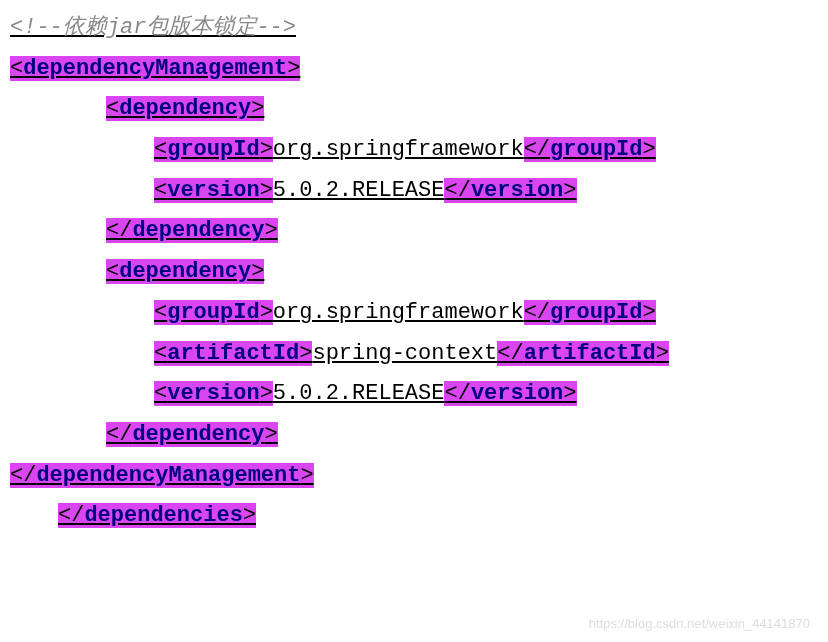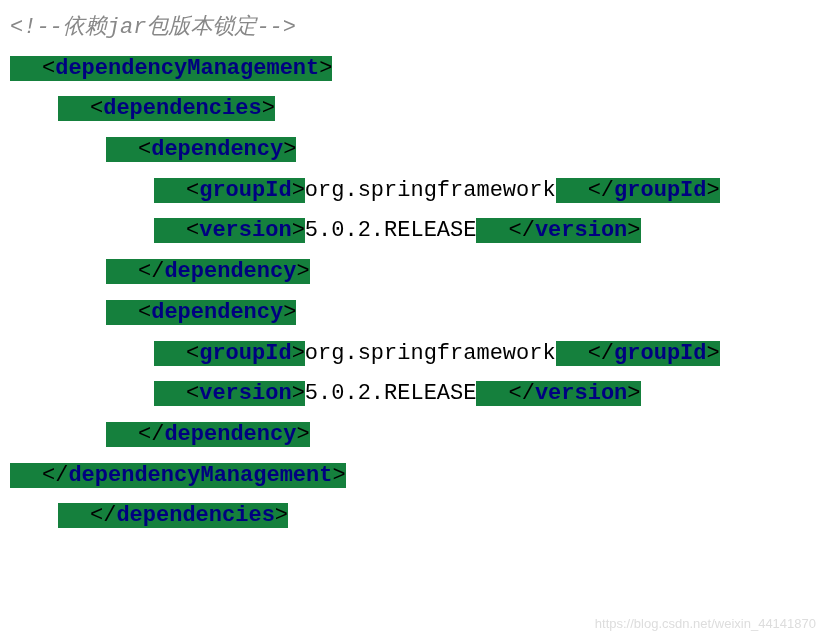--- a/index.html
+++ b/index.html
@@ -12,77 +12,77 @@
       font-family: "Consolas", "Courier New", monospace;
       font-size: 22px;
       line-height: 1.85;
       padding: 8px 10px;
       width: 828px;
       height: 642px;
       position: relative;
     }
     .code-line {
       white-space: pre;
+      text-decoration: underline;
     }
     .comment {
       color: #888888;
       font-style: italic;
     }
     .bracket {
       color: #000000;
     }
     .tag-name {
       color: #000080;
       font-weight: bold;
     }
     .tag-wrap {
-      background-color: #15803d;
-      padding-left: 32px;
+      background-color: #d946ef;
     }
     .text-content {
       color: #000000;
       text-align: right;
     }
     .indent1 { padding-left: 48px; }
     .indent2 { padding-left: 96px; }
     .indent3 { padding-left: 144px; }
     .watermark {
       position: absolute;
       bottom: 6px;
-      right: 12px;
+      right: 18px;
       color: #dddddd;
       font-size: 13px;
       font-family: Arial, sans-serif;
       font-style: normal;
     }
   </style>
 </head>
 <body>
 
 <div>
 
   <div class="code-line"><span class="comment">&lt;!--依赖jar包版本锁定--&gt;</span></div>
 
   <div class="code-line"><span class="tag-wrap"><span class="bracket">&lt;</span><span class="tag-name">dependencyManagement</span><span class="bracket">&gt;</span></span></div>
 
-  <div class="code-line indent1"><span class="tag-wrap"><span class="bracket">&lt;</span><span class="tag-name">dependencies</span><span class="bracket">&gt;</span></span></div>
 
   <div class="code-line indent2"><span class="tag-wrap"><span class="bracket">&lt;</span><span class="tag-name">dependency</span><span class="bracket">&gt;</span></span></div>
 
   <div class="code-line indent3"><span class="tag-wrap"><span class="bracket">&lt;</span><span class="tag-name">groupId</span><span class="bracket">&gt;</span></span><span class="text-content">org.springframework</span><span class="tag-wrap"><span class="bracket">&lt;/</span><span class="tag-name">groupId</span><span class="bracket">&gt;</span></span></div>
 
 
   <div class="code-line indent3"><span class="tag-wrap"><span class="bracket">&lt;</span><span class="tag-name">version</span><span class="bracket">&gt;</span></span><span class="text-content">5.0.2.RELEASE</span><span class="tag-wrap"><span class="bracket">&lt;/</span><span class="tag-name">version</span><span class="bracket">&gt;</span></span></div>
 
   <div class="code-line indent2"><span class="tag-wrap"><span class="bracket">&lt;/</span><span class="tag-name">dependency</span><span class="bracket">&gt;</span></span></div>
 
   <div class="code-line indent2"><span class="tag-wrap"><span class="bracket">&lt;</span><span class="tag-name">dependency</span><span class="bracket">&gt;</span></span></div>
 
   <div class="code-line indent3"><span class="tag-wrap"><span class="bracket">&lt;</span><span class="tag-name">groupId</span><span class="bracket">&gt;</span></span><span class="text-content">org.springframework</span><span class="tag-wrap"><span class="bracket">&lt;/</span><span class="tag-name">groupId</span><span class="bracket">&gt;</span></span></div>
 
+  <div class="code-line indent3"><span class="tag-wrap"><span class="bracket">&lt;</span><span class="tag-name">artifactId</span><span class="bracket">&gt;</span></span><span class="text-content">spring-context</span><span class="tag-wrap"><span class="bracket">&lt;/</span><span class="tag-name">artifactId</span><span class="bracket">&gt;</span></span></div>
 
   <div class="code-line indent3"><span class="tag-wrap"><span class="bracket">&lt;</span><span class="tag-name">version</span><span class="bracket">&gt;</span></span><span class="text-content">5.0.2.RELEASE</span><span class="tag-wrap"><span class="bracket">&lt;/</span><span class="tag-name">version</span><span class="bracket">&gt;</span></span></div>
 
   <div class="code-line indent2"><span class="tag-wrap"><span class="bracket">&lt;/</span><span class="tag-name">dependency</span><span class="bracket">&gt;</span></span></div>
 
   <div class="code-line"><span class="tag-wrap"><span class="bracket">&lt;/</span><span class="tag-name">dependencyManagement</span><span class="bracket">&gt;</span></span></div>
 
   <div class="code-line indent1"><span class="tag-wrap"><span class="bracket">&lt;/</span><span class="tag-name">dependencies</span><span class="bracket">&gt;</span></span></div>
 
 </div>

